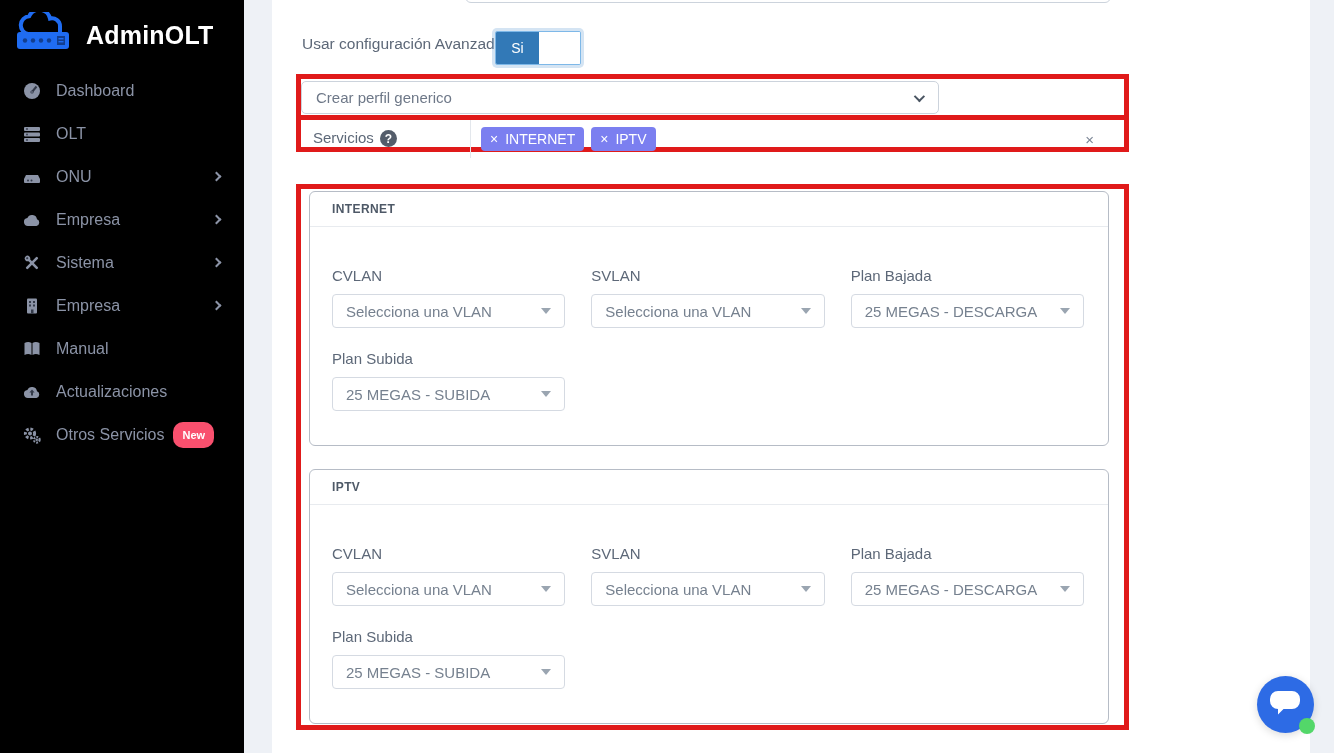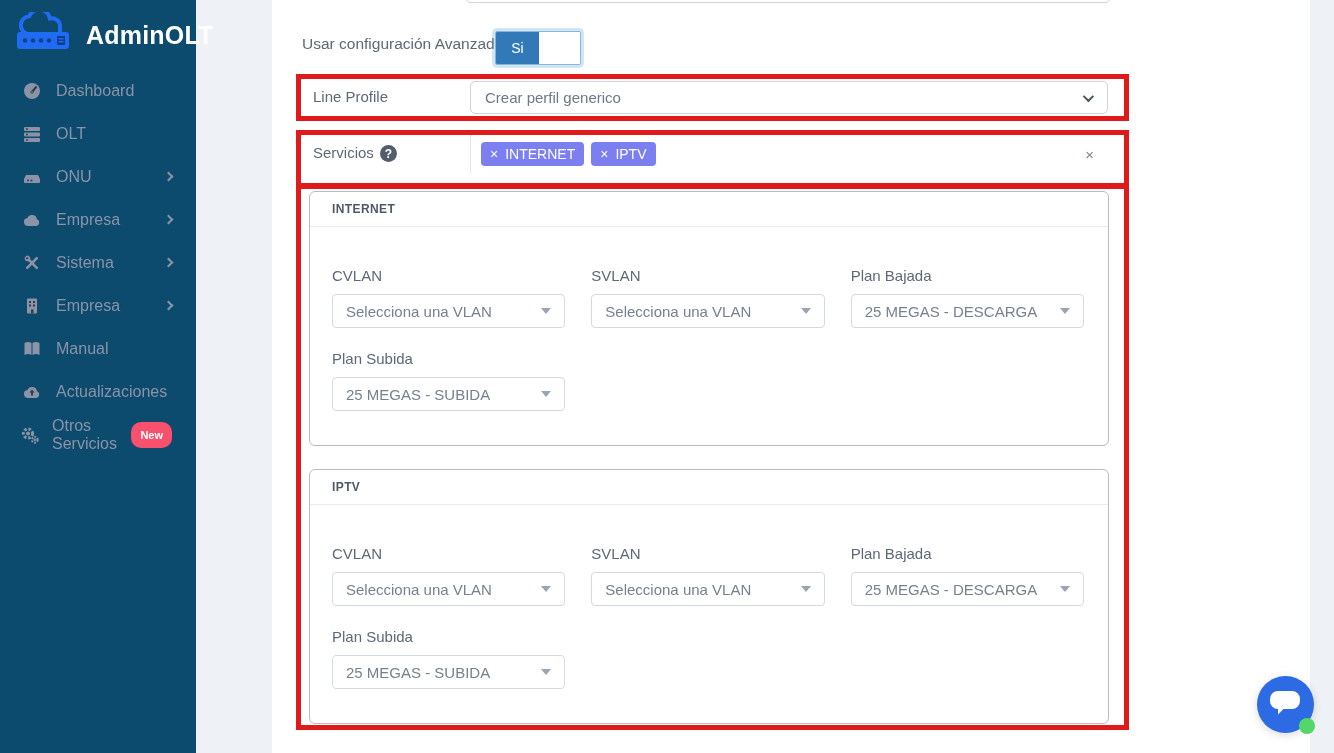--- a/index.html
+++ b/index.html
@@ -1,19 +1,19 @@
 <!DOCTYPE html>
 <html><head>
 <meta charset="utf-8">
 <style>
   * { margin:0; padding:0; box-sizing:border-box; }
   html,body { width:1334px; height:753px; overflow:hidden; font-family:"Liberation Sans", sans-serif; background:#eef1f6; }
 
   
-  .sidebar { position:absolute; left:0; top:0; width:196px; height:753px; background:#0c4a6e; }
+  .sidebar { position:absolute; left:0; top:0; width:244px; height:753px; background:#000000; }
   .brand { position:absolute; top:12px; left:14px; display:flex; align-items:center; gap:8px; }
   .brand-text { color:#ffffff; font-size:25px; font-weight:bold; letter-spacing:.2px; }
   .nav { position:absolute; top:69px; left:0; right:0; }
   .nav-item { height:43px; display:flex; align-items:center; padding:0 24px 0 20px; color:#8b93a6; font-size:16px; cursor:pointer; }
   .nav-item .ic { width:24px; margin-right:12px; display:flex; justify-content:center; align-items:center; }
   .nav-item svg { display:block; }
   .chev { margin-left:auto; width:7px; height:7px; border-top:2px solid #8b93a6; border-right:2px solid #8b93a6; transform:rotate(45deg); }
   .badge { margin-left:9px; background:#f9506e; color:#fff; font-size:11px; font-weight:bold; padding:7px 9px; border-radius:10px; }
 
   
@@ -28,21 +28,21 @@
   .toggle-off { flex:1; background:#fff; }
 
   .red-box { position:absolute; left:24px; width:833px; border:5px solid #e01a1a; background:#fff; display:flex; }
   .rb-label { width:169px; padding:9px 0 0 12px; font-size:15px; color:#5d6878; display:flex; align-items:flex-start; gap:6px; }
   .rb-control { width:638px; }
 
   .rb-lp { top:74px; height:47px; }
   .lp-select { margin-top:2px; height:33px; border:1px solid #ccd3dc; border-radius:5px; background:#fff; display:flex; align-items:center; justify-content:space-between; padding:0 16px 0 14px; font-size:15px; color:#6e7888; cursor:pointer; }
   .lp-chev { width:8px; height:8px; border-right:2px solid #4a5562; border-bottom:2px solid #4a5562; transform:rotate(45deg) translateY(-2px); }
 
-  .rb-sv { top:130px; height:58px; }
+  .rb-sv { top:115px; height:37px; }
   .help { width:17px; height:17px; border-radius:50%; background:#545d6b; color:#fff; font-size:12px; font-weight:bold; display:inline-flex; align-items:center; justify-content:center; margin-top:1px; cursor:pointer; }
   .multiselect { height:38px; border-left:1px solid #e3e7ec; display:flex; align-items:center; padding:0 14px 0 10px; gap:7px; cursor:text; }
   .tag { display:inline-flex; align-items:center; gap:7px; background:#7b7ff0; color:#fff; font-size:14px; border-radius:4px; padding:4px 9px; }
   .tag-x { font-size:14px; cursor:pointer; line-height:1; }
   .ms-clear { margin-left:auto; color:#7b8595; font-size:15px; cursor:pointer; }
 
   .rb-panels { top:184px; height:546px; display:block; padding:2px 0 0 8px; }
   .panel { width:800px; height:255px; border:1px solid #b6bcc6; border-radius:6px; background:#fff; }
   .panel + .panel { margin-top:23px; }
   .panel-head { height:35px; border-bottom:1px solid #e8ebef; display:flex; align-items:center; padding-left:22px; font-size:12px; font-weight:bold; color:#4e5967; letter-spacing:.4px; }
@@ -190,23 +190,20 @@
 
     <div class="top-partial-input"></div>
 
     <div class="adv-label">Usar configuración Avanzada</div>
     <div class="toggle">
       <div class="toggle-on">Si</div>
       <div class="toggle-off"></div>
     </div>
 
     <div class="red-box rb-lp">
-      <div class="rb-label">
-        <span>Line Profile</span>
-      </div>
       <div class="rb-control">
         <div class="lp-select">
           <span>Crear perfil generico</span>
           <span class="lp-chev"></span>
         </div>
       </div>
     </div>
 
     <div class="red-box rb-sv">
       <div class="rb-label">

